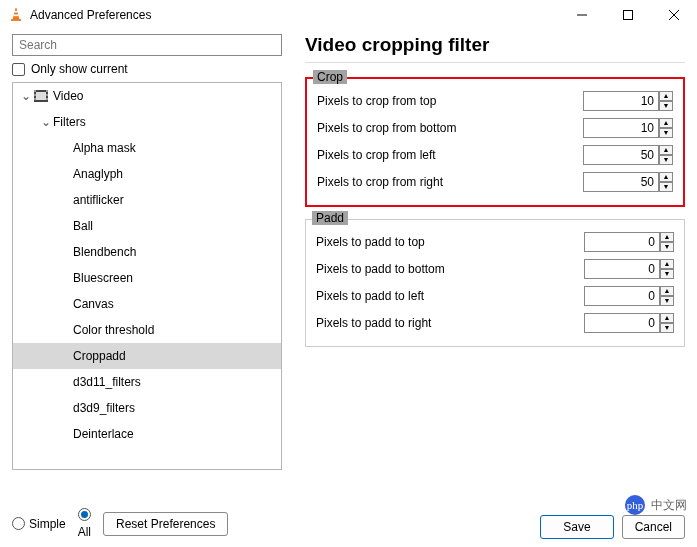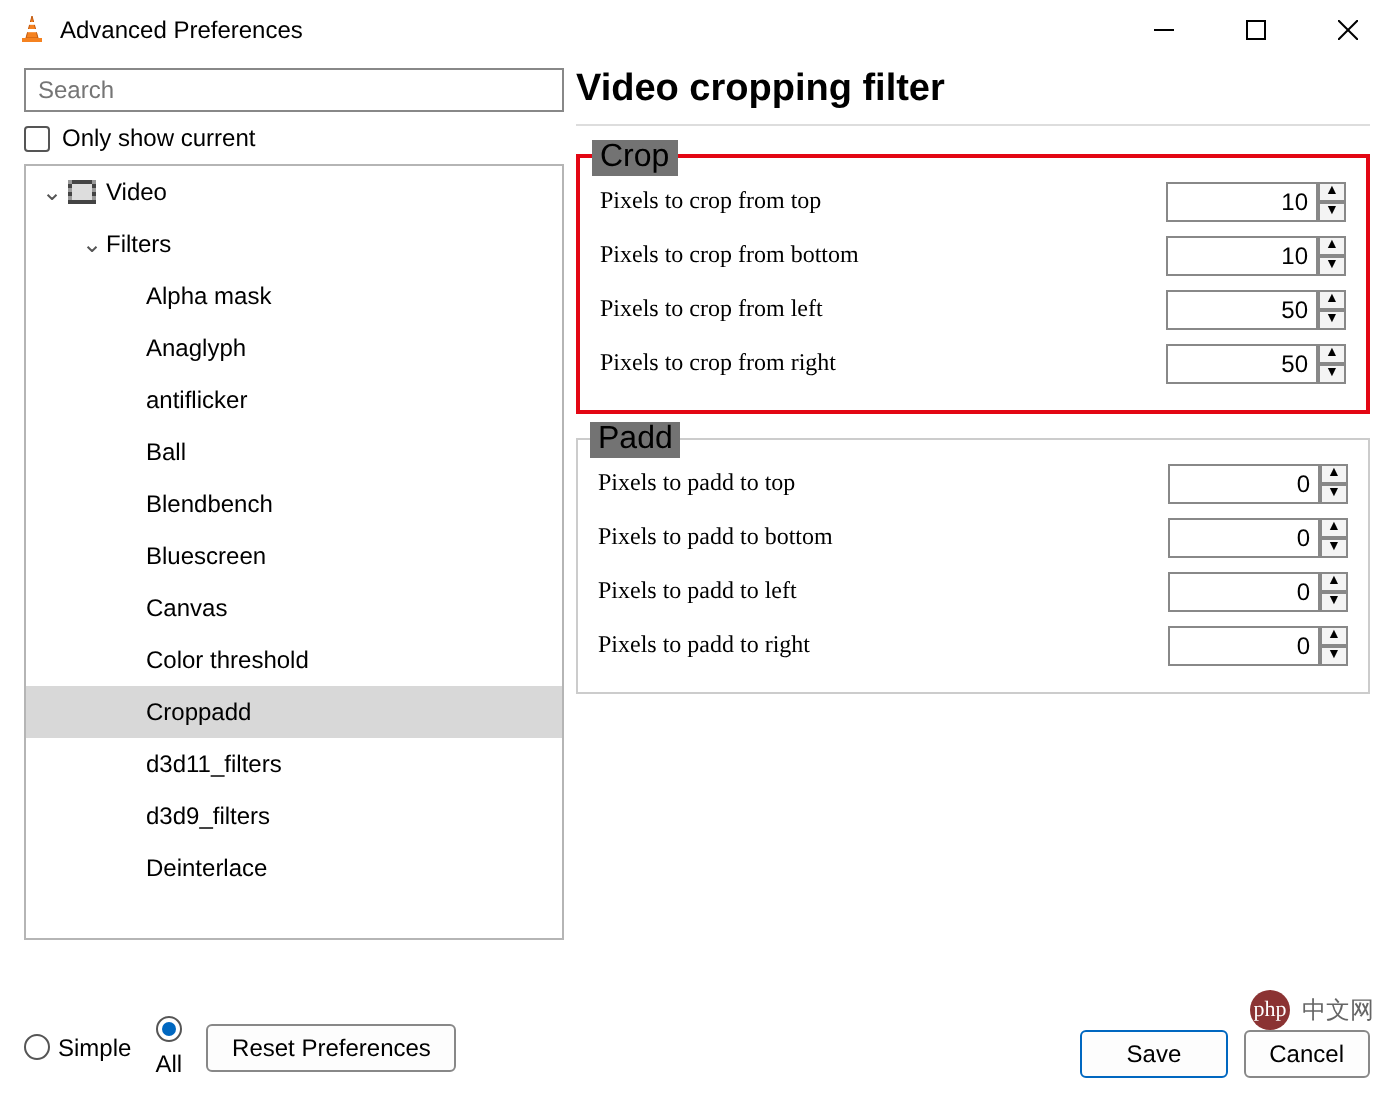--- a/index.html
+++ b/index.html
@@ -4,54 +4,54 @@
 <style>
   * { box-sizing: border-box; font-family: "Segoe UI", Tahoma, sans-serif; }
   body { margin: 0; background: #fff; width: 697px; height: 547px; overflow: hidden; font-size: 12px; color: #000; }
   .titlebar { height: 30px; display: flex; align-items: center; padding-left: 8px; justify-content: center; }
   .titlebar .logo { width: 16px; height: 16px; margin-right: 6px; }
   .titlebar .title { font-size: 12px; flex: 0 0 auto; }
   .titlebar .spacer { flex: 1; }
   .winbtn { width: 46px; height: 30px; display: flex; align-items: center; justify-content: center; }
   .winbtn svg { width: 10px; height: 10px; stroke: #000; stroke-width: 1; fill: none; }
   .content { position: absolute; top: 30px; bottom: 0; left: 0; right: 0; padding: 4px 12px 10px 12px; }
-  .maincols { display: flex; gap: 6px; align-items: flex-start; justify-content: flex-end; }
+  .maincols { display: flex; gap: 23px; align-items: flex-start; justify-content: flex-end; }
   .leftcol { width: 270px; }
   .rightcol { flex: 1; }
   .search { width: 100%; height: 22px; border: 1px solid #888; padding: 2px 6px; font-size: 12px; color: #888; background:#fff; }
   .onlyrow { display: flex; align-items: center; gap: 6px; margin: 6px 0; }
   .checkbox { width: 13px; height: 13px; border: 1px solid #555; border-radius: 2px; }
   .treebox { border: 1px solid #b5b5b5; height: 388px; overflow: auto; background: #fff; }
   .treerow { display: flex; align-items: center; height: 26px; padding-left: 6px; cursor: default; }
   .treerow.sel { background: #d8d8d8; }
   .chev { width: 14px; text-align: center; color: #555; }
   .ticon { width: 16px; height: 14px; margin-right: 4px; }
   .tlabel { font-size: 12px; }
   .indent1 { padding-left: 26px; }
   .indent2 { padding-left: 60px; }
   .pagetitle { font-size: 19px; margin: 0 0 6px 0; }
   .pagetitlewrap { border-bottom: 1px solid #ddd; margin-bottom: 14px; }
   .group { border: 1px solid #ccc; padding: 8px 10px 10px 10px; margin-bottom: 12px; position: relative; }
   .group.hl { border: 2px solid #e30613; }
-  .group .glabel { position: absolute; top: -9px; left: 6px; background: #737373; padding: 0 4px; font-size: 16px; }
+  .group .glabel { position: absolute; top: -9px; left: 6px; background: #a3a3a3; padding: 0 4px; font-size: 12px; }
   .formrow { display: flex; align-items: center; height: 27px; }
-  .formrow .flabel { flex: 1; font-size: 12px; font-family: Liberation Serif, serif; }
+  .formrow .flabel { flex: 1; font-size: 12px; }
   .numbox { display: flex; align-items: center; }
   .numbox input { width: 76px; height: 20px; border: 1px solid #888; text-align: right; padding-right: 4px; font-size: 12px; }
   .spin { display: flex; flex-direction: column; margin-left: 0; }
   .spin div { width: 14px; height: 10px; border: 1px solid #888; display:flex; align-items:center; justify-content:center; font-size:7px; line-height:1; background:#f4f4f4; }
   .bottom { position: absolute; left: 12px; right: 12px; bottom: 8px; display: flex; align-items: flex-end; }
   .showsettings { font-size: 12px; }
   .radios { display: flex; align-items: center; gap: 12px; margin-top: 4px; }
   .radio { width: 13px; height: 13px; border: 1px solid #555; border-radius: 50%; display:inline-flex; align-items:center; justify-content:center; }
   .radio.checked::after { content:""; width:7px; height:7px; background:#0067c0; border-radius:50%; }
   .btn { border: 1px solid #888; background: #fdfdfd; border-radius: 3px; padding: 4px 12px; font-size: 12px; }
   .btn.primary { border-color: #0067c0; }
   .watermark { position: absolute; right: 10px; bottom: 32px; display:flex; align-items:center; gap:6px; opacity:.9; font-size:12px; color:#555; }
-  .watermark .wlogo { width:20px; height:20px; border-radius:50%; background:#7f1d1d; color:#fff; display:flex; align-items:center; justify-content:center; font-size:11px; font-family:"SimSun",serif; }
+  .watermark .wlogo { width:20px; height:20px; border-radius:50%; background:#1d4ed8; color:#fff; display:flex; align-items:center; justify-content:center; font-size:11px; font-family:"SimSun",serif; }
 </style>
 </head>
 <body>
 
 <div class="titlebar">
   <span class="logo">
     <svg viewBox="0 0 16 16">
         <polygon points="8,1 11,12 5,12" fill="#f58220" stroke="#c0560a" stroke-width="0.5"></polygon>
         <rect x="3" y="12" width="10" height="2" fill="#f58220"></rect>
         <rect x="6" y="4" width="4" height="1.4" fill="#fff"></rect>

